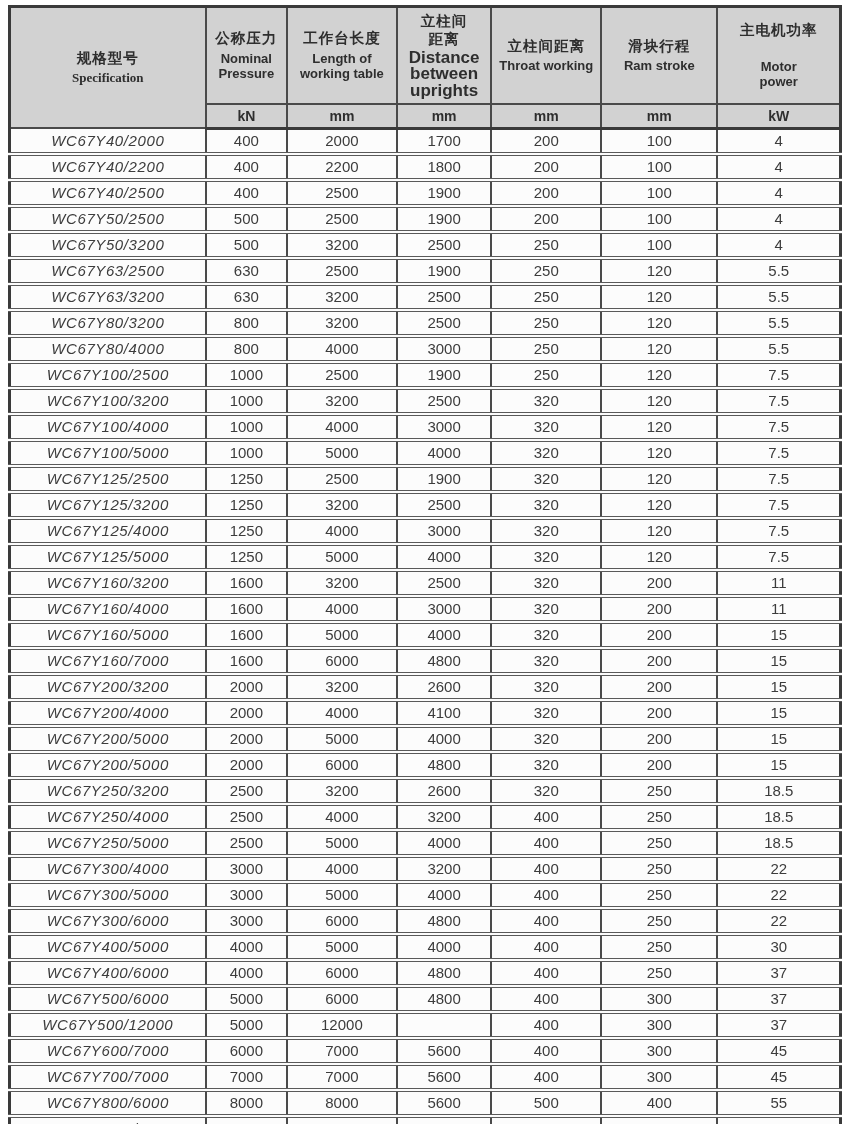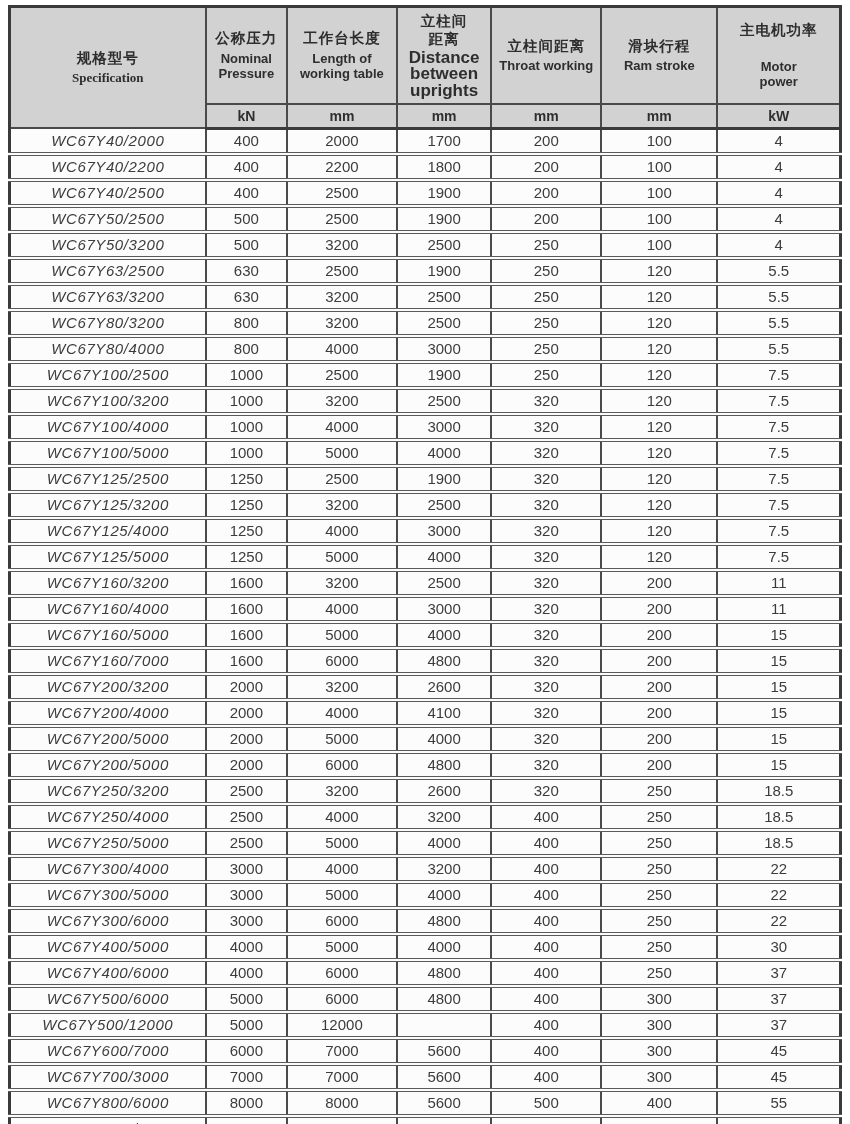--- a/index.html
+++ b/index.html
@@ -463,21 +463,21 @@
         <tr>
           <td class="model">WC67Y600/7000</td>
           <td class="value">6000</td>
           <td class="value">7000</td>
           <td class="value">5600</td>
           <td class="value">400</td>
           <td class="value">300</td>
           <td class="value">45</td>
         </tr>
         <tr>
-          <td class="model">WC67Y700/3000</td>
+          <td class="model">WC67Y700/7000</td>
           <td class="value">7000</td>
           <td class="value">7000</td>
           <td class="value">5600</td>
           <td class="value">400</td>
           <td class="value">300</td>
           <td class="value">45</td>
         </tr>
         <tr>
           <td class="model">WC67Y800/6000</td>
           <td class="value">8000</td>

